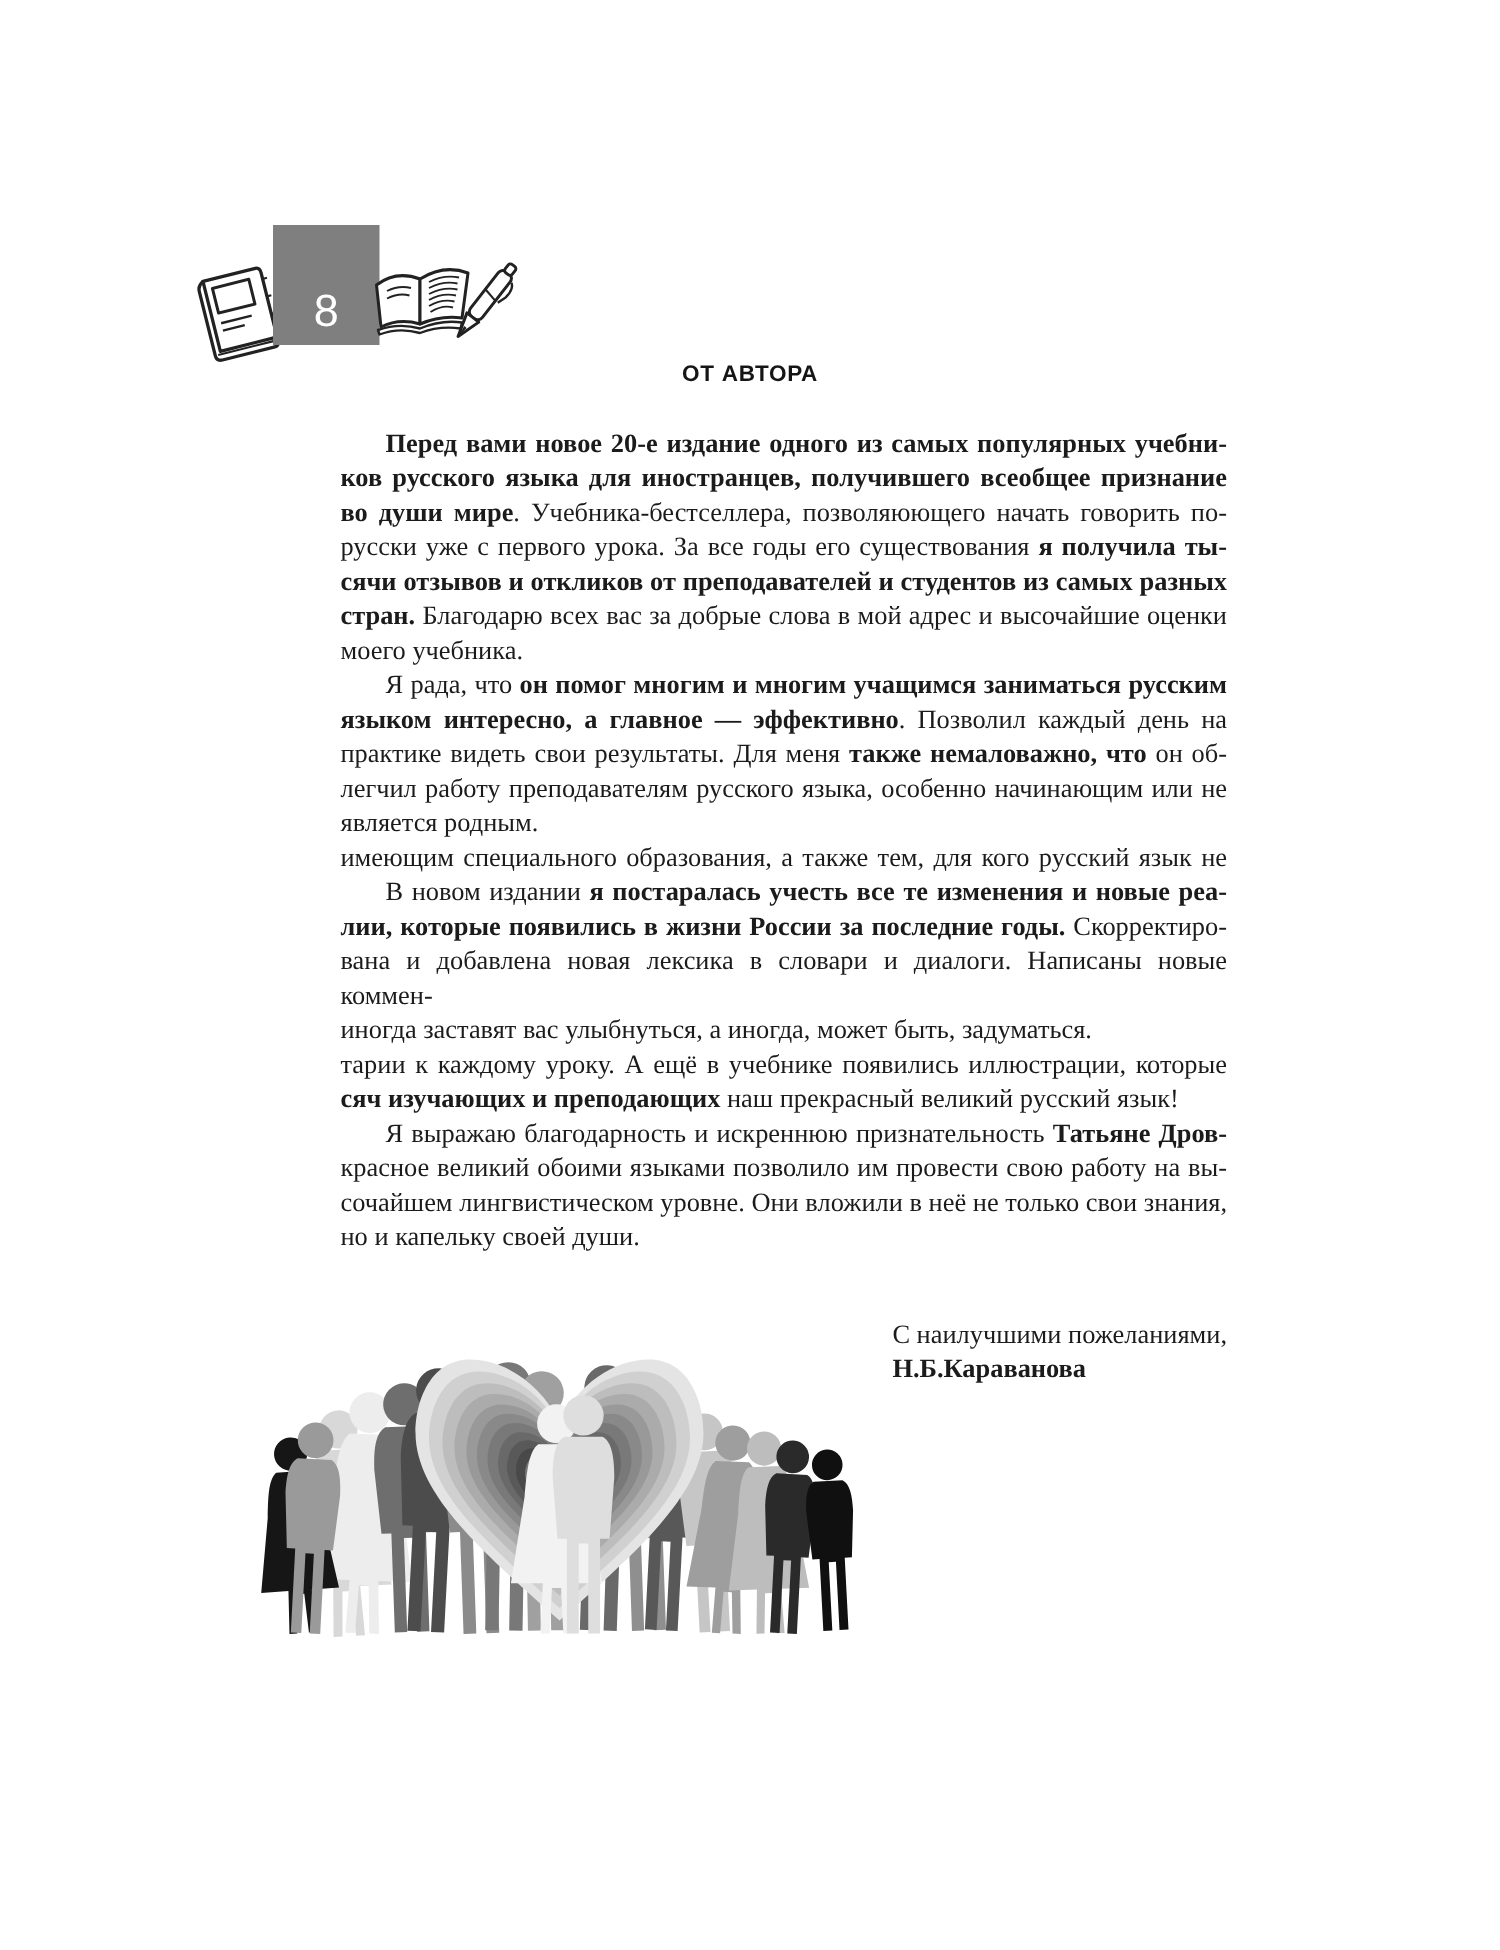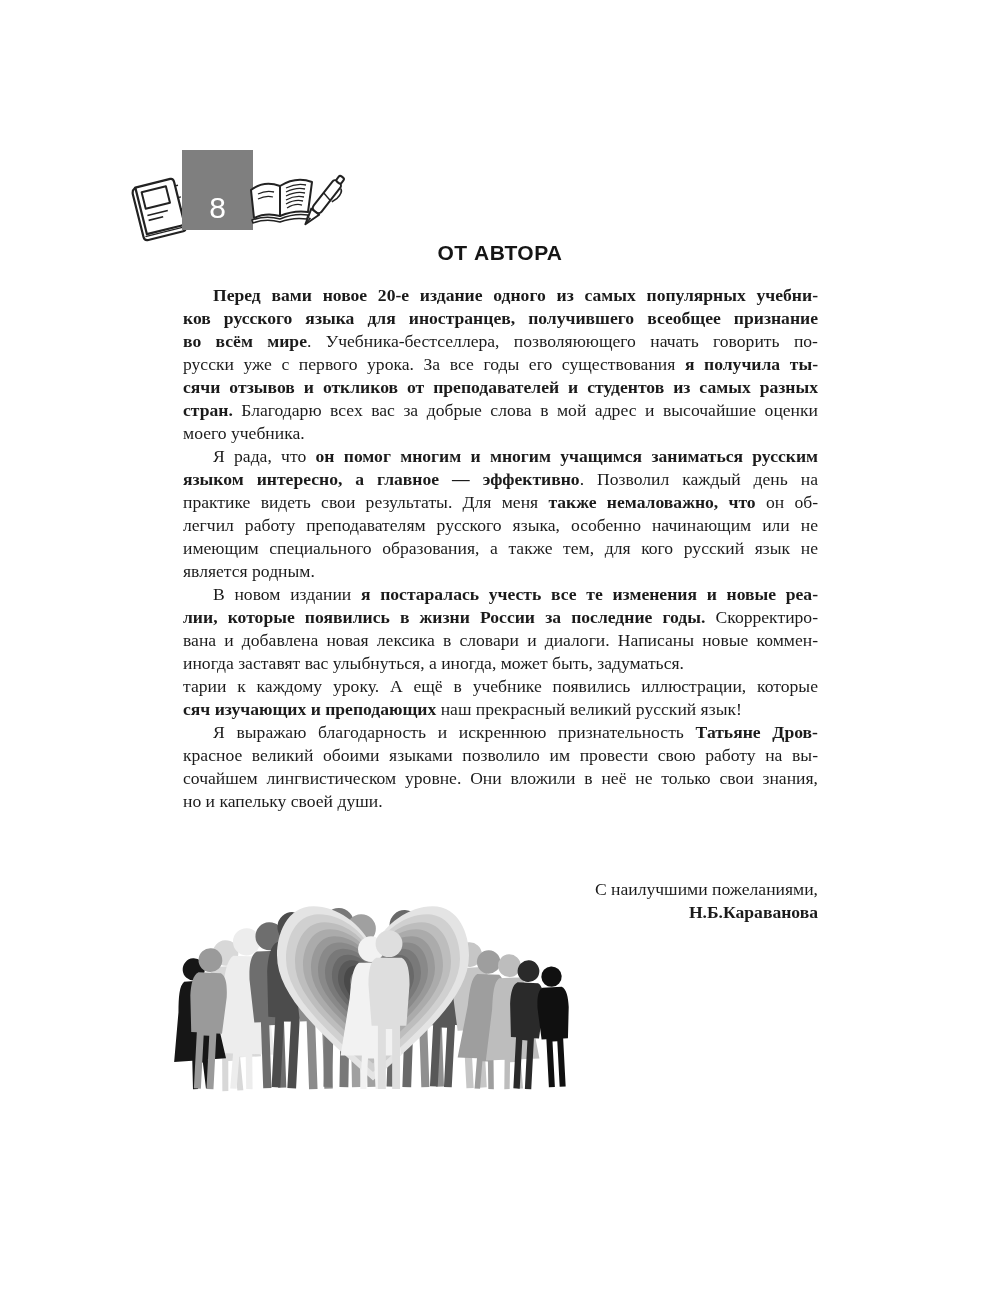--- a/index.html
+++ b/index.html
@@ -6,31 +6,31 @@
   .page{position:relative;width:1000px;height:1300px;background:#ffffff;overflow:hidden;
         font-family:"Liberation Serif", serif;color:#1b1b1b;}
   
   .icon{position:absolute;}
   .pagenum-box{position:absolute;left:182px;top:150px;width:71px;height:80px;
                display:flex;justify-content:center;align-items:flex-end;}
   .pagenum-box span{font-family:"Liberation Sans", sans-serif;font-size:30px;color:#ffffff;
                     line-height:1;padding-bottom:7px;}
   
   .title{position:absolute;left:0;right:0;top:241px;text-align:center;
-         font-family:"Liberation Sans", sans-serif;font-weight:bold;font-size:21px;
+         font-family:"Liberation Sans", sans-serif;font-weight:bold;font-size:15px;
          letter-spacing:0.5px;color:#151515;}
   
   .body-text{position:absolute;left:183px;top:284px;width:635px;
              font-size:17.6px;line-height:23px;}
-  .line{text-align:justify;text-align-last:justify;}
+  .line{text-align:justify;text-align-last:justify;margin-left:44px;}
   .line.last{text-align-last:left;font-family:Liberation Serif, serif;}
   .line.indent{text-indent:30px;}
   .line b{font-weight:bold;}
   
-  .signature{position:absolute;right:182px;top:878px;text-align:right;
+  .signature{position:absolute;right:182px;top:878px;text-align:left;
              font-size:17.6px;line-height:23px;}
   .sig-name{font-weight:bold;}
   
   .illus{position:absolute;left:163px;top:903px;width:420px;height:190px;}
 </style>
 </head>
 <body>
 
 <div class="page">
 
@@ -76,31 +76,31 @@
       <path d="M33 14 Q37 16 36 24 L34 30" fill="none" stroke-width="1.6"></path>
       <path d="M22 28 L32 30" fill="none" stroke-width="1.4"></path>
     </g>
   </svg>
 
   <div class="title">ОТ АВТОРА</div>
 
   <div class="body-text" id="body-text">
       <div class="line indent"><b>Перед вами новое 20-е издание одного из самых популярных учебни-</b></div>
       <div class="line"><b>ков русского языка для иностранцев, получившего всеобщее признание</b></div>
-      <div class="line"><b>во всём мире</b><span>. Учебника-бестселлера, позволяюющего начать говорить по-</span></div>
+      <div class="line"><b>во души мире</b><span>. Учебника-бестселлера, позволяюющего начать говорить по-</span></div>
       <div class="line"><span>русски уже с первого урока. За все годы его существования </span><b>я получила ты-</b></div>
       <div class="line"><b>сячи отзывов и откликов от преподавателей и студентов из самых разных</b></div>
       <div class="line"><b>стран.</b><span> Благодарю всех вас за добрые слова в мой адрес и высочайшие оценки</span></div>
       <div class="line last"><span>моего учебника.</span></div>
       <div class="line indent"><span>Я рада, что </span><b>он помог многим и многим учащимся заниматься русским</b></div>
       <div class="line"><b>языком интересно, а главное — эффективно</b><span>. Позволил каждый день на</span></div>
       <div class="line"><span>практике видеть свои результаты. Для меня </span><b>также немаловажно, что</b><span> он об-</span></div>
       <div class="line"><span>легчил работу преподавателям русского языка, особенно начинающим или не</span></div>
+      <div class="line last"><span>является родным.</span></div>
       <div class="line"><span>имеющим специального образования, а также тем, для кого русский язык не</span></div>
-      <div class="line last"><span>является родным.</span></div>
       <div class="line indent"><span>В новом издании </span><b>я постаралась учесть все те изменения и новые реа-</b></div>
       <div class="line"><b>лии, которые появились в жизни России за последние годы.</b><span> Скорректиро-</span></div>
       <div class="line"><span>вана и добавлена новая лексика в словари и диалоги. Написаны новые коммен-</span></div>
       <div class="line last"><span>иногда заставят вас улыбнуться, а иногда, может быть, задуматься.</span></div>
       <div class="line"><span>тарии к каждому уроку. А ещё в учебнике появились иллюстрации, которые</span></div>
       <div class="line last"><b>сяч изучающих и преподающих</b><span> наш прекрасный великий русский язык!</span></div>
       <div class="line indent"><span>Я выражаю благодарность и искреннюю признательность </span><b>Татьяне Дров-</b></div>
       <div class="line"><span>красное великий обоими языками позволило им провести свою работу на вы-</span></div>
       <div class="line"><span>сочайшем лингвистическом уровне. Они вложили в неё не только свои знания,</span></div>
       <div class="line last"><span>но и капельку своей души.</span></div>

